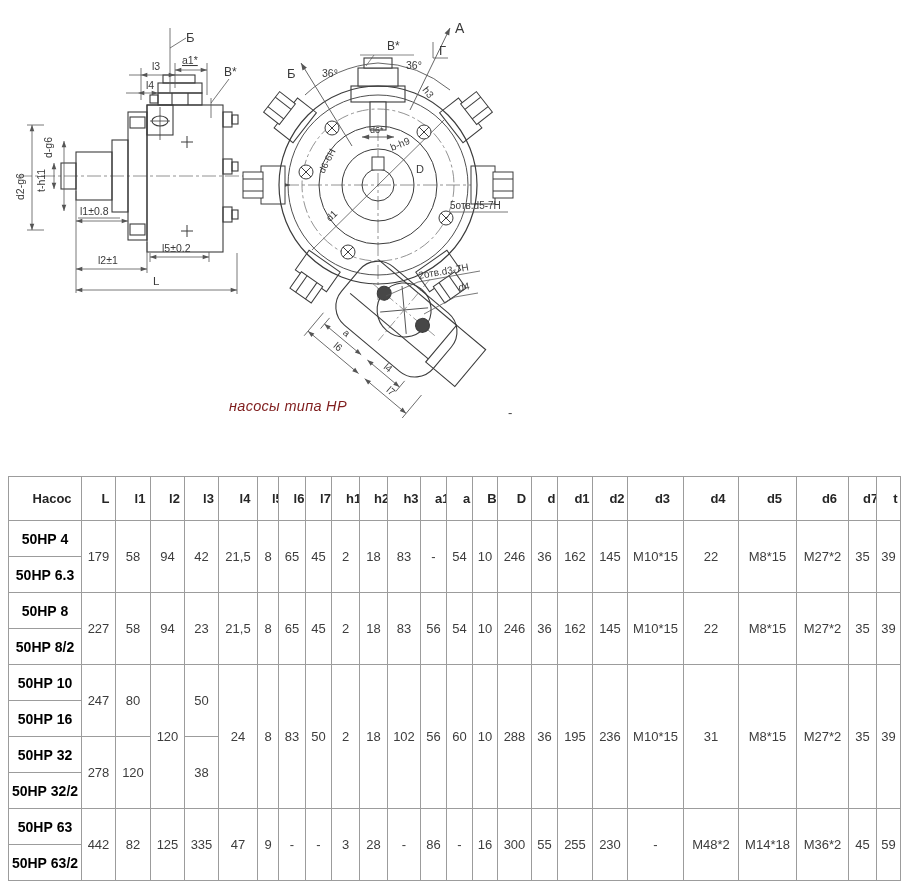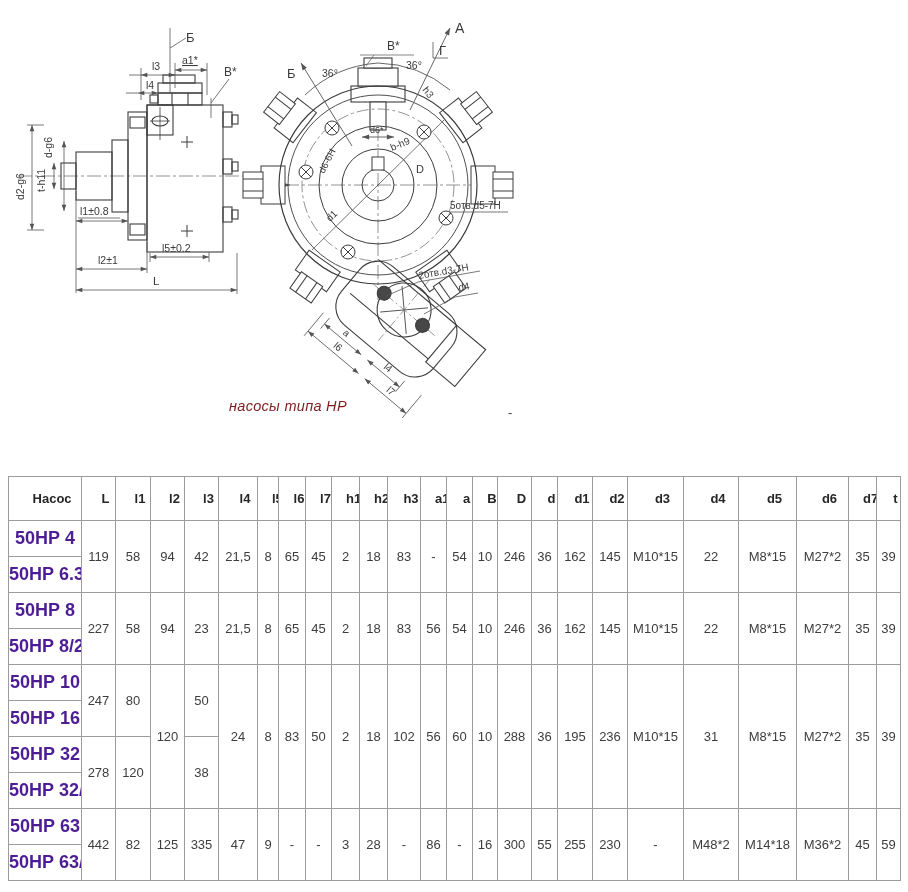--- a/index.html
+++ b/index.html
@@ -18,21 +18,21 @@
     position:absolute;left:8px;top:476px;width:892px;
     border-collapse:collapse;table-layout:fixed;background:#fff;
   }
   table.dims th,table.dims td{
     border:1px solid #9c9c9c;text-align:center;vertical-align:middle;
     padding:0;font-size:13px;color:#3d3d3d;overflow:hidden;white-space:nowrap;
   }
   table.dims thead tr{height:44px;}
   table.dims tbody tr{height:36px;}
   table.dims th{font-weight:bold;color:#262626;padding-left:14px;}
-  table.dims td.name-cell{font-weight:bold;color:#4c1d95;font-size:18px;}
+  table.dims td.name-cell{font-weight:bold;color:#000000;font-size:14px;}
 </style>
 </head>
 <body>
 
 <div class="stage">
 
 <svg width="908" height="470" viewBox="0 0 908 470">
   <defs>
     <marker id="arr" viewBox="0 0 10 10" refX="9.3" refY="5" markerWidth="9" markerHeight="9" orient="auto-start-reverse">
       <path d="M0.5,1.8 L9.3,5 L0.5,8.2 z" fill="#555"></path>
@@ -338,21 +338,21 @@
           <th>d4</th>
           <th>d5</th>
           <th>d6</th>
           <th>d7</th>
           <th>t</th>
         </tr>
       </thead>
       <tbody>
         <tr>
           <td class="name-cell">50НР 4</td>
-          <td rowspan="2">119</td>
+          <td rowspan="2">179</td>
           <td rowspan="2">58</td>
           <td rowspan="2">94</td>
           <td rowspan="2">42</td>
           <td rowspan="2">21,5</td>
           <td rowspan="2">8</td>
           <td rowspan="2">65</td>
           <td rowspan="2">45</td>
           <td rowspan="2">2</td>
           <td rowspan="2">18</td>
           <td rowspan="2">83</td>

